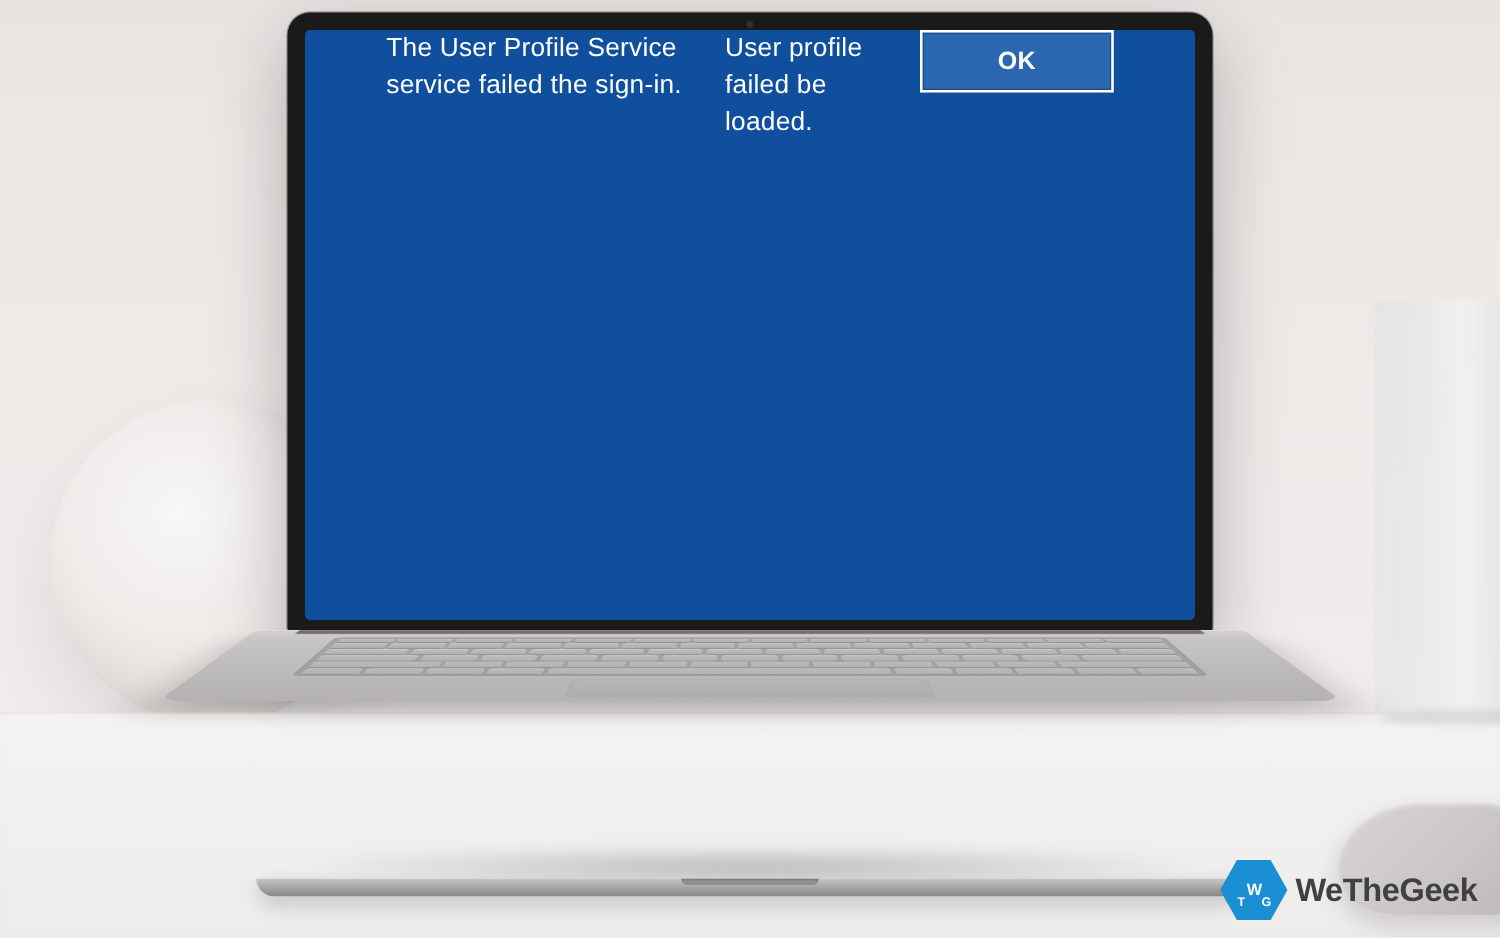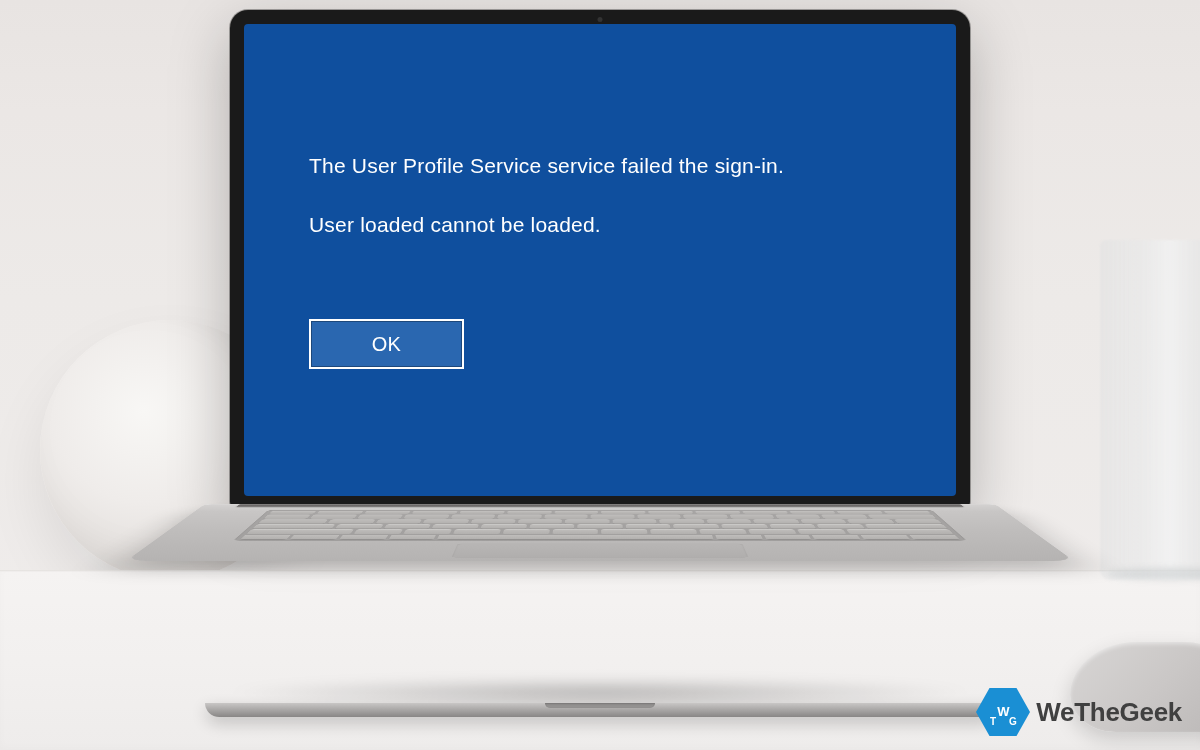--- a/index.html
+++ b/index.html
@@ -123,21 +123,21 @@
     }
 
     .laptop-screen {
       width: 100%;
       height: 100%;
       background: #0f4f9e;
       border-radius: 4px;
       position: relative;
       overflow: hidden;
       display: flex;
-      flex-direction: column;
+      flex-direction: row;
       justify-content: center;
       padding: 0 65px;
     }
 
     .error-message {
       color: #ffffff;
       font-size: 21px;
       font-weight: 300;
       line-height: 1.4;
       margin-bottom: 30px;
@@ -157,21 +157,21 @@
       display: inline-flex;
       align-items: center;
       justify-content: center;
       width: 155px;
       height: 50px;
       background: #2a67b0;
       border: 2px solid #ffffff;
       box-shadow: 0 0 0 1px rgba(0,0,0,0.3) inset;
       color: #ffffff;
       font-size: 20px;
-      font-weight: 400;
+      font-weight: 700;
       cursor: pointer;
       font-family: inherit;
       letter-spacing: 0.3px;
     }
 
     .button-wrap {
       align-self: flex-start;
     }
 
     
@@ -327,21 +327,21 @@
 
 <div class="orb"></div>
 <div class="desk"></div>
 <div class="glass"></div>
 <div class="mouse"></div>
 
 <div class="laptop">
   <div class="laptop-lid">
     <div class="laptop-screen">
       <div class="error-message">The User Profile Service service failed the sign-in.</div>
-      <div class="error-submessage">User loaded cannot be loaded.</div>
+      <div class="error-submessage">User profile failed be loaded.</div>
       <div class="button-wrap">
         <button class="ok-button">OK</button>
       </div>
     </div>
   </div>
 
   <div class="laptop-base">
     <div class="laptop-deck">
       <div class="hinge"></div>
       <div class="keyboard">

